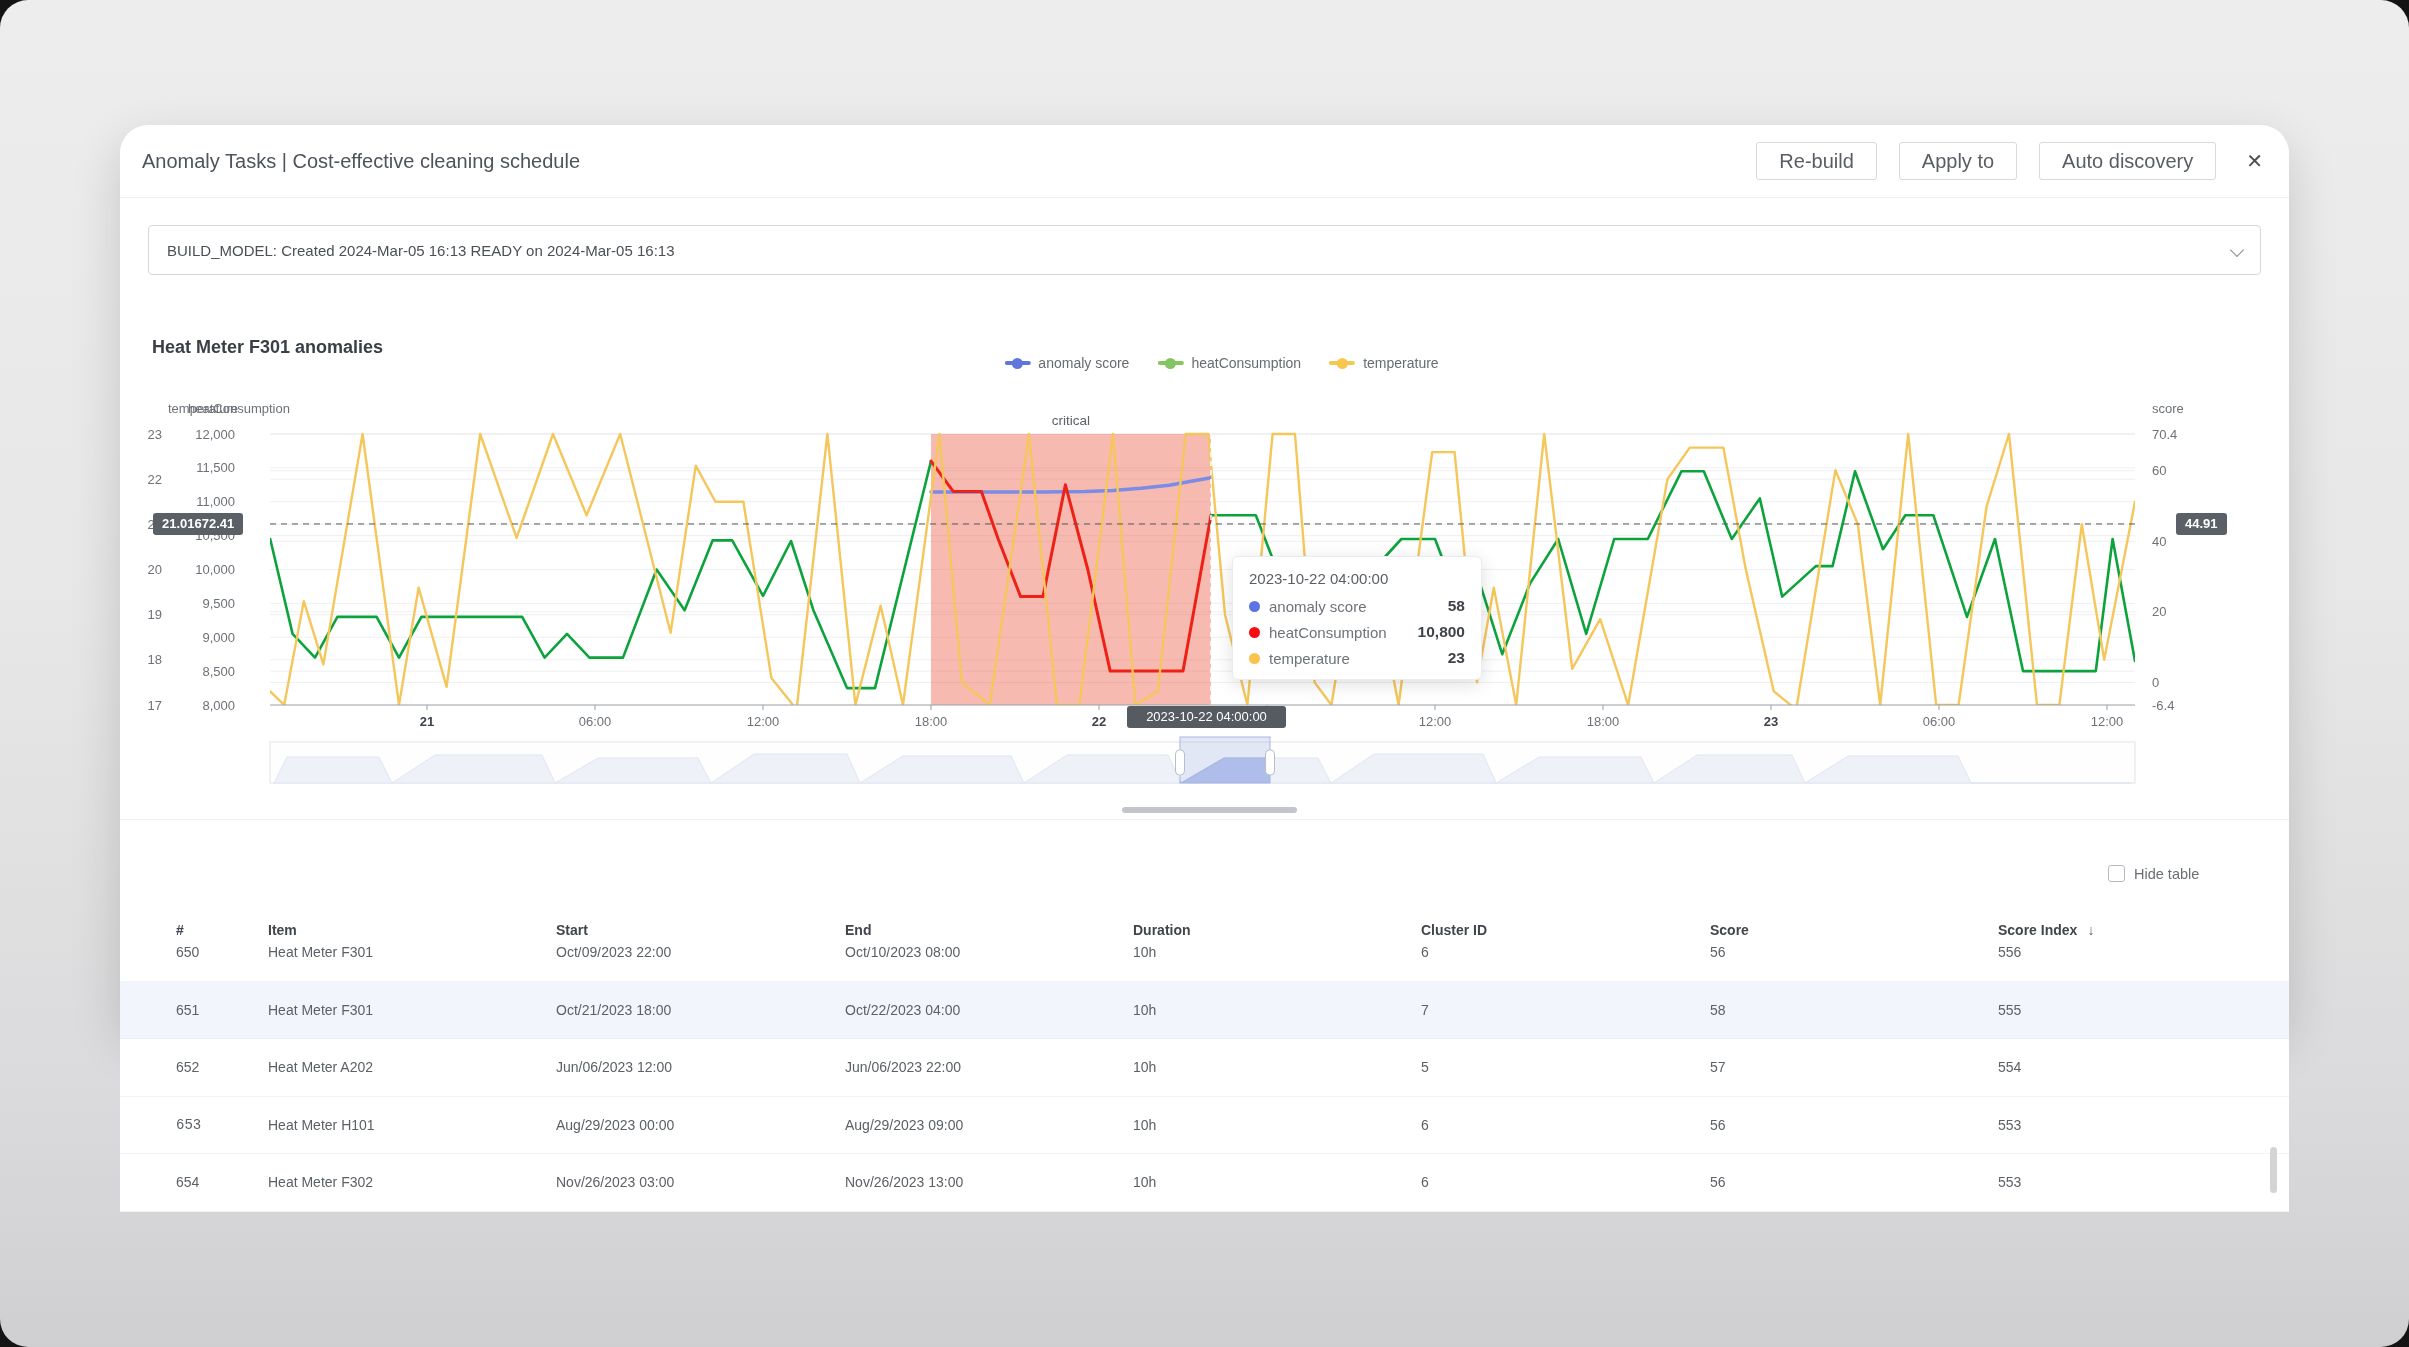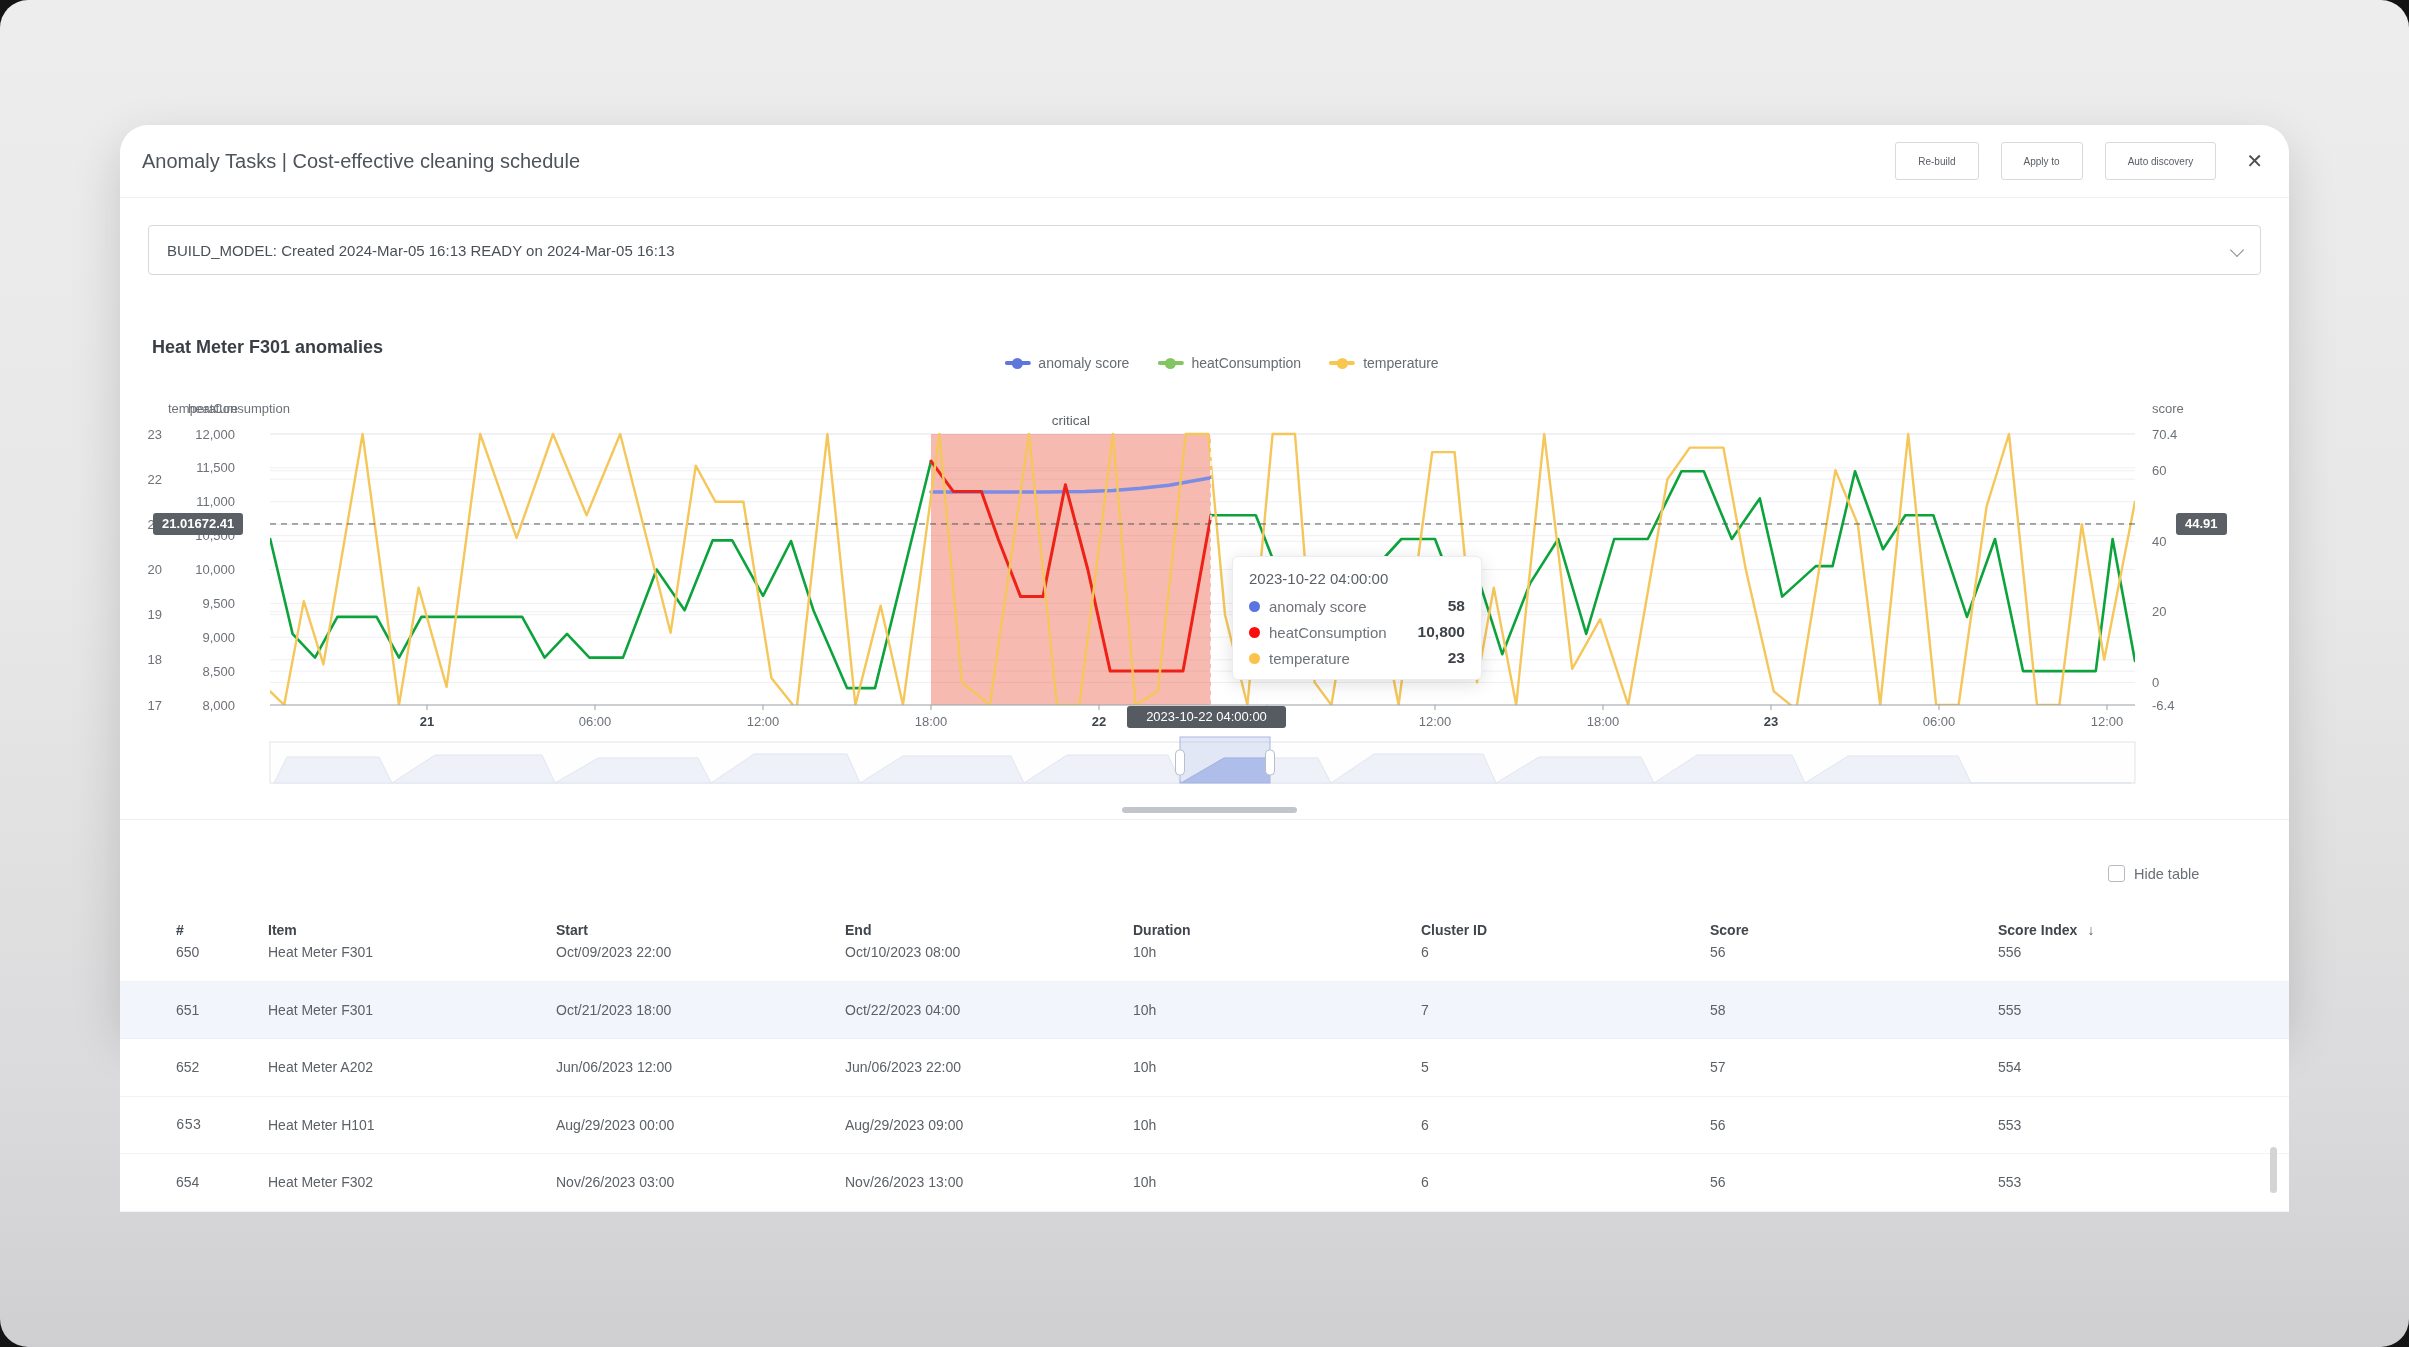--- a/index.html
+++ b/index.html
@@ -7,21 +7,21 @@
   .screen{position:absolute;inset:0;border-radius:28px;
     background:linear-gradient(180deg,#ededed 0%,#e7e7e7 45%,#dadadc 82%,#cfcfd2 100%);}
   .dialog{position:absolute;left:120px;top:125px;width:2169px;height:903px;background:#fff;
     border-radius:28px;box-shadow:0 18px 50px rgba(0,0,0,.16);}
   
   .dlg-header{position:absolute;top:0;left:0;right:0;height:72px;border-bottom:1px solid #f0f0f2;
     border-radius:18px 18px 0 0;}
   .dlg-title{position:absolute;left:22px;top:0;height:72px;line-height:72px;font-size:20px;color:#4e545b;font-weight:500;}
   .dlg-actions{position:absolute;right:26px;top:0;height:72px;display:flex;align-items:center;gap:22px;}
   .hbtn{background:#fff;border:1px solid #d9d9dc;border-radius:3px;height:38px;padding:0 22px;
-    font-size:10px;color:#595e64;font-family:inherit;cursor:pointer;}
+    font-size:20px;color:#595e64;font-family:inherit;cursor:pointer;}
   .close-btn{font-size:20px;color:#4a4f54;margin-left:8px;cursor:pointer;line-height:38px;}
   
   .model-select{position:absolute;left:28px;top:100px;width:2113px;height:50px;border:1px solid #d8d8db;
     border-radius:4px;display:flex;align-items:center;padding:0 40px 0 18px;box-sizing:border-box;cursor:pointer;}
   .model-select span.val{font-size:15px;color:#4b5057;}
   .chev{position:absolute;right:18px;top:19px;width:9px;height:9px;border-right:1.8px solid #878c93;
     border-bottom:1.8px solid #878c93;transform:rotate(45deg);}
   
   .tabs-row{position:absolute;top:160px;left:0;right:0;height:38px;border-bottom:1px solid #ededef;
     display:flex;gap:46px;padding-left:30px;}

